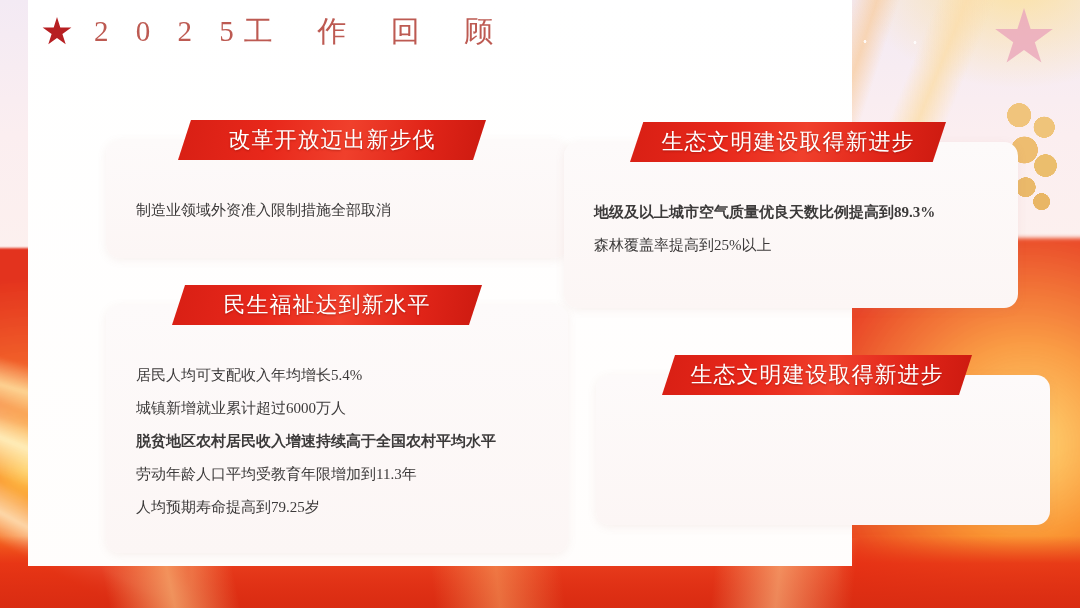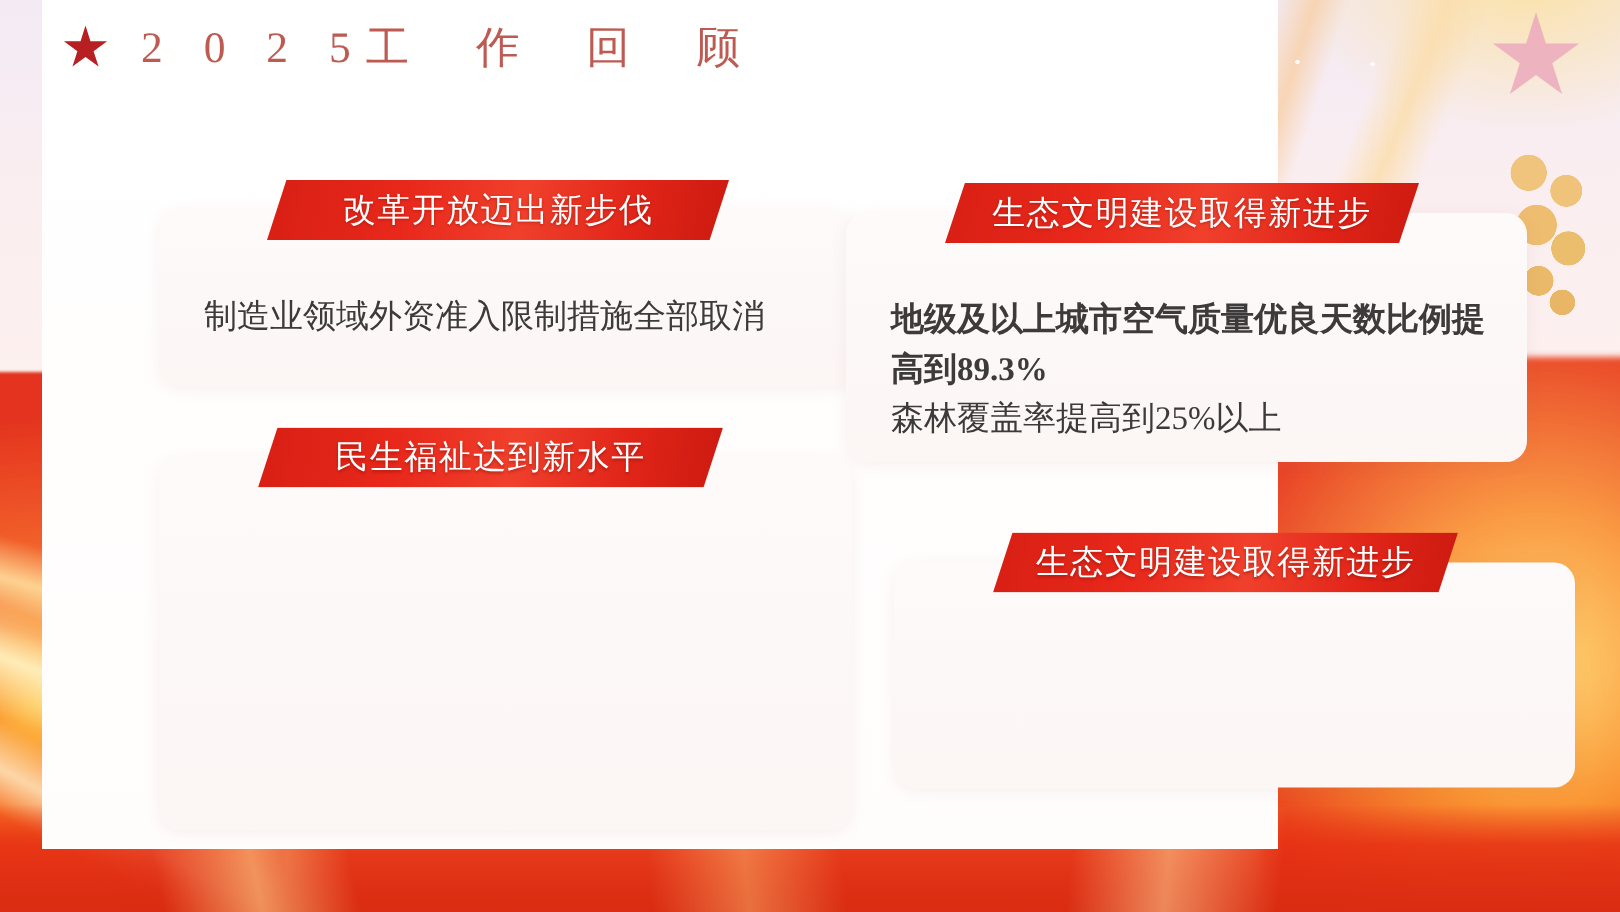--- a/index.html
+++ b/index.html
@@ -141,21 +141,21 @@
     position: absolute;
     border-radius: 14px;
     background: linear-gradient(180deg, #fdfafa 0%, #fcf6f5 100%);
     box-shadow: 0 2px 10px rgba(180,120,110,.10);
   }
   .card-body {
     position: absolute;
     left: 30px; right: 26px;
     top: 54px;
     color: #3c3a3a;
-    font-size: 22px;
+    font-size: 15px;
     line-height: 33px;
     font-family: "Liberation Serif", "DejaVu Serif", serif;
   }
   .card-body .line { white-space: nowrap; }
   .card-body .line.wrap { white-space: normal; font-weight: bold; }
 
   .banner {
     position: absolute;
     height: 40px;
     top: -20px;
@@ -227,20 +227,27 @@
       <div class="card-body">
         <div class="line wrap">地级及以上城市空气质量优良天数比例提高到89.3%</div>
         <div class="line">森林覆盖率提高到25%以上</div>
       </div>
     </div>
 
     <div class="card" id="card-3">
       <div class="banner">
         <span class="banner-text">民生福祉达到新水平</span>
       </div>
+      <div class="card-body">
+        <div class="line">居民人均可支配收入年均增长5.4%</div>
+        <div class="line">城镇新增就业累计超过6000万人</div>
+        <div class="line wrap">脱贫地区农村居民收入增速持续高于全国农村平均水平</div>
+        <div class="line">劳动年龄人口平均受教育年限增加到11.3年</div>
+        <div class="line">人均预期寿命提高到79.25岁</div>
+      </div>
     </div>
 
     <div class="card" id="card-4">
       <div class="banner">
         <span class="banner-text">生态文明建设取得新进步</span>
       </div>
     </div>
 
   </div>
 </div>

